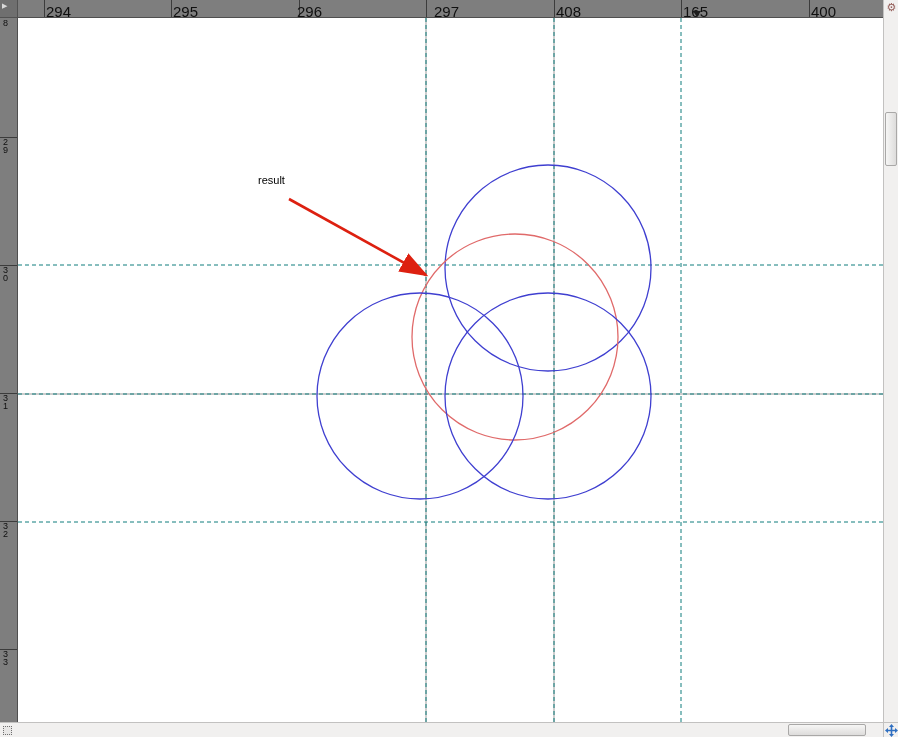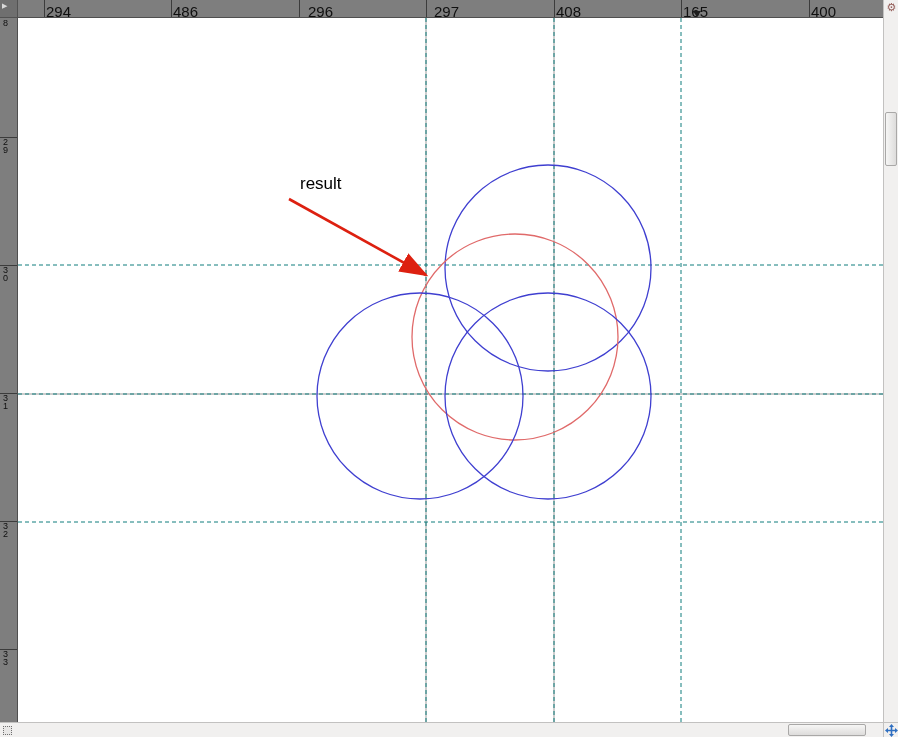--- a/index.html
+++ b/index.html
@@ -36,21 +36,21 @@
   
   .canvas {
     position: absolute; left: 18px; top: 18px; width: 865px; height: 704px;
     background: #ffffff;
   }
   .canvas-svg { position: absolute; left: 0; top: 0; }
   .guide-dash { stroke-dasharray: 4 3; stroke-width: 1; fill: none; }
   .grid-solid { stroke-width: 1; fill: none; }
   .shape { fill: none; stroke-width: 1.3; }
   .arrow-line { stroke-width: 2.6; }
-  .result-label { position: absolute; left: 240px; top: 156px; font-size: 17px; color: #000000; margin-left: 42px; }
+  .result-label { position: absolute; left: 240px; top: 156px; font-size: 11px; color: #000000; }
   
   .vscroll {
     position: absolute; left: 883px; top: 0; width: 15px; height: 722px;
     background: #f1f0ef; border-left: 1px solid #c2c1c0;
   }
   .gear { position: absolute; left: 0; top: 0; width: 15px; height: 16px; font-size: 11px; line-height: 15px; text-align: center; color: #96605c; }
   .vthumb {
     position: absolute; left: 1px; top: 112px; width: 12px; height: 54px;
     background: linear-gradient(90deg, #f6f6f5, #dddcdb);
     border: 1px solid #a9a8a7; border-radius: 2px;
@@ -89,22 +89,22 @@
 
   <div class="ruler-top">
     <div class="htick" style="left:26px"></div>
     <div class="htick" style="left:153px"></div>
     <div class="htick" style="left:281px"></div>
     <div class="htick" style="left:408px"></div>
     <div class="htick" style="left:536px"></div>
     <div class="htick" style="left:663px"></div>
     <div class="htick" style="left:791px"></div>
     <span class="hlabel" style="left:28px">294</span>
-    <span class="hlabel" style="left:155px">486</span>
-    <span class="hlabel" style="left:290px">296</span>
+    <span class="hlabel" style="left:155px">295</span>
+    <span class="hlabel" style="left:279px">296</span>
     <span class="hlabel" style="left:416px">297</span>
     <span class="hlabel" style="left:538px">408</span>
     <span class="hlabel" style="left:665px">165</span>
     <span class="hlabel" style="left:793px">400</span>
     <div class="ruler-marker"></div>
   </div>
 
   <div class="ruler-left">
     <div class="vtick" style="top:119px"></div>
     <div class="vtick" style="top:247px"></div>

